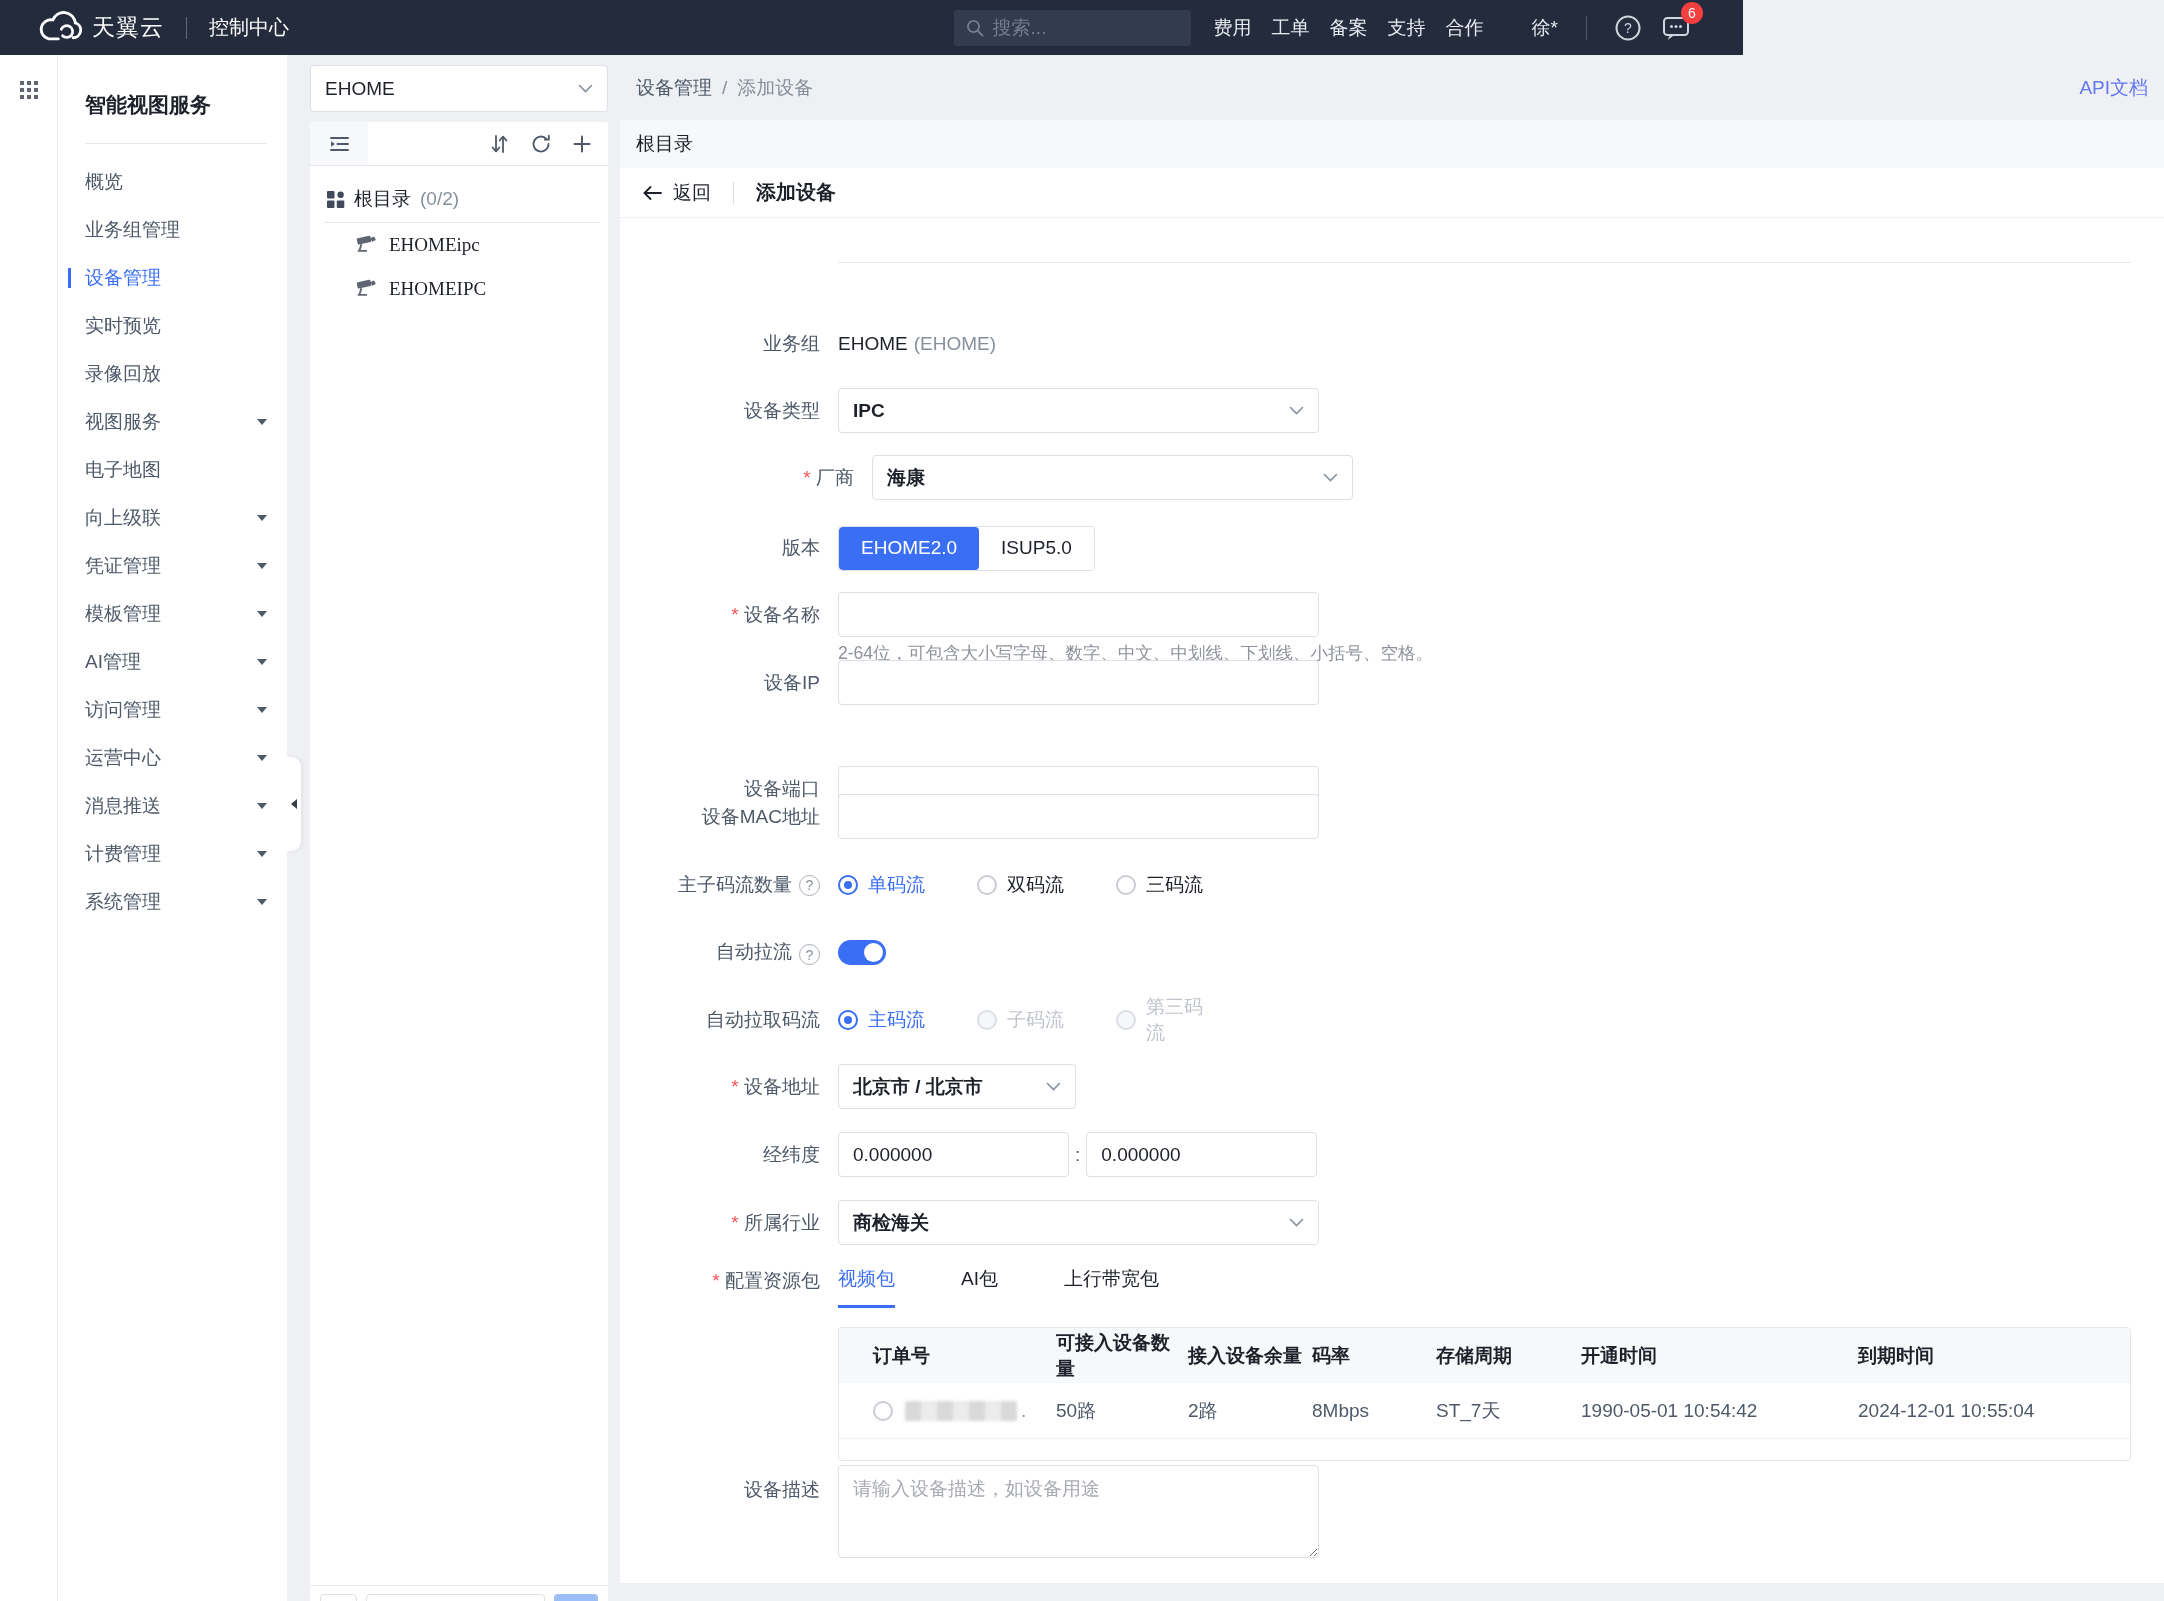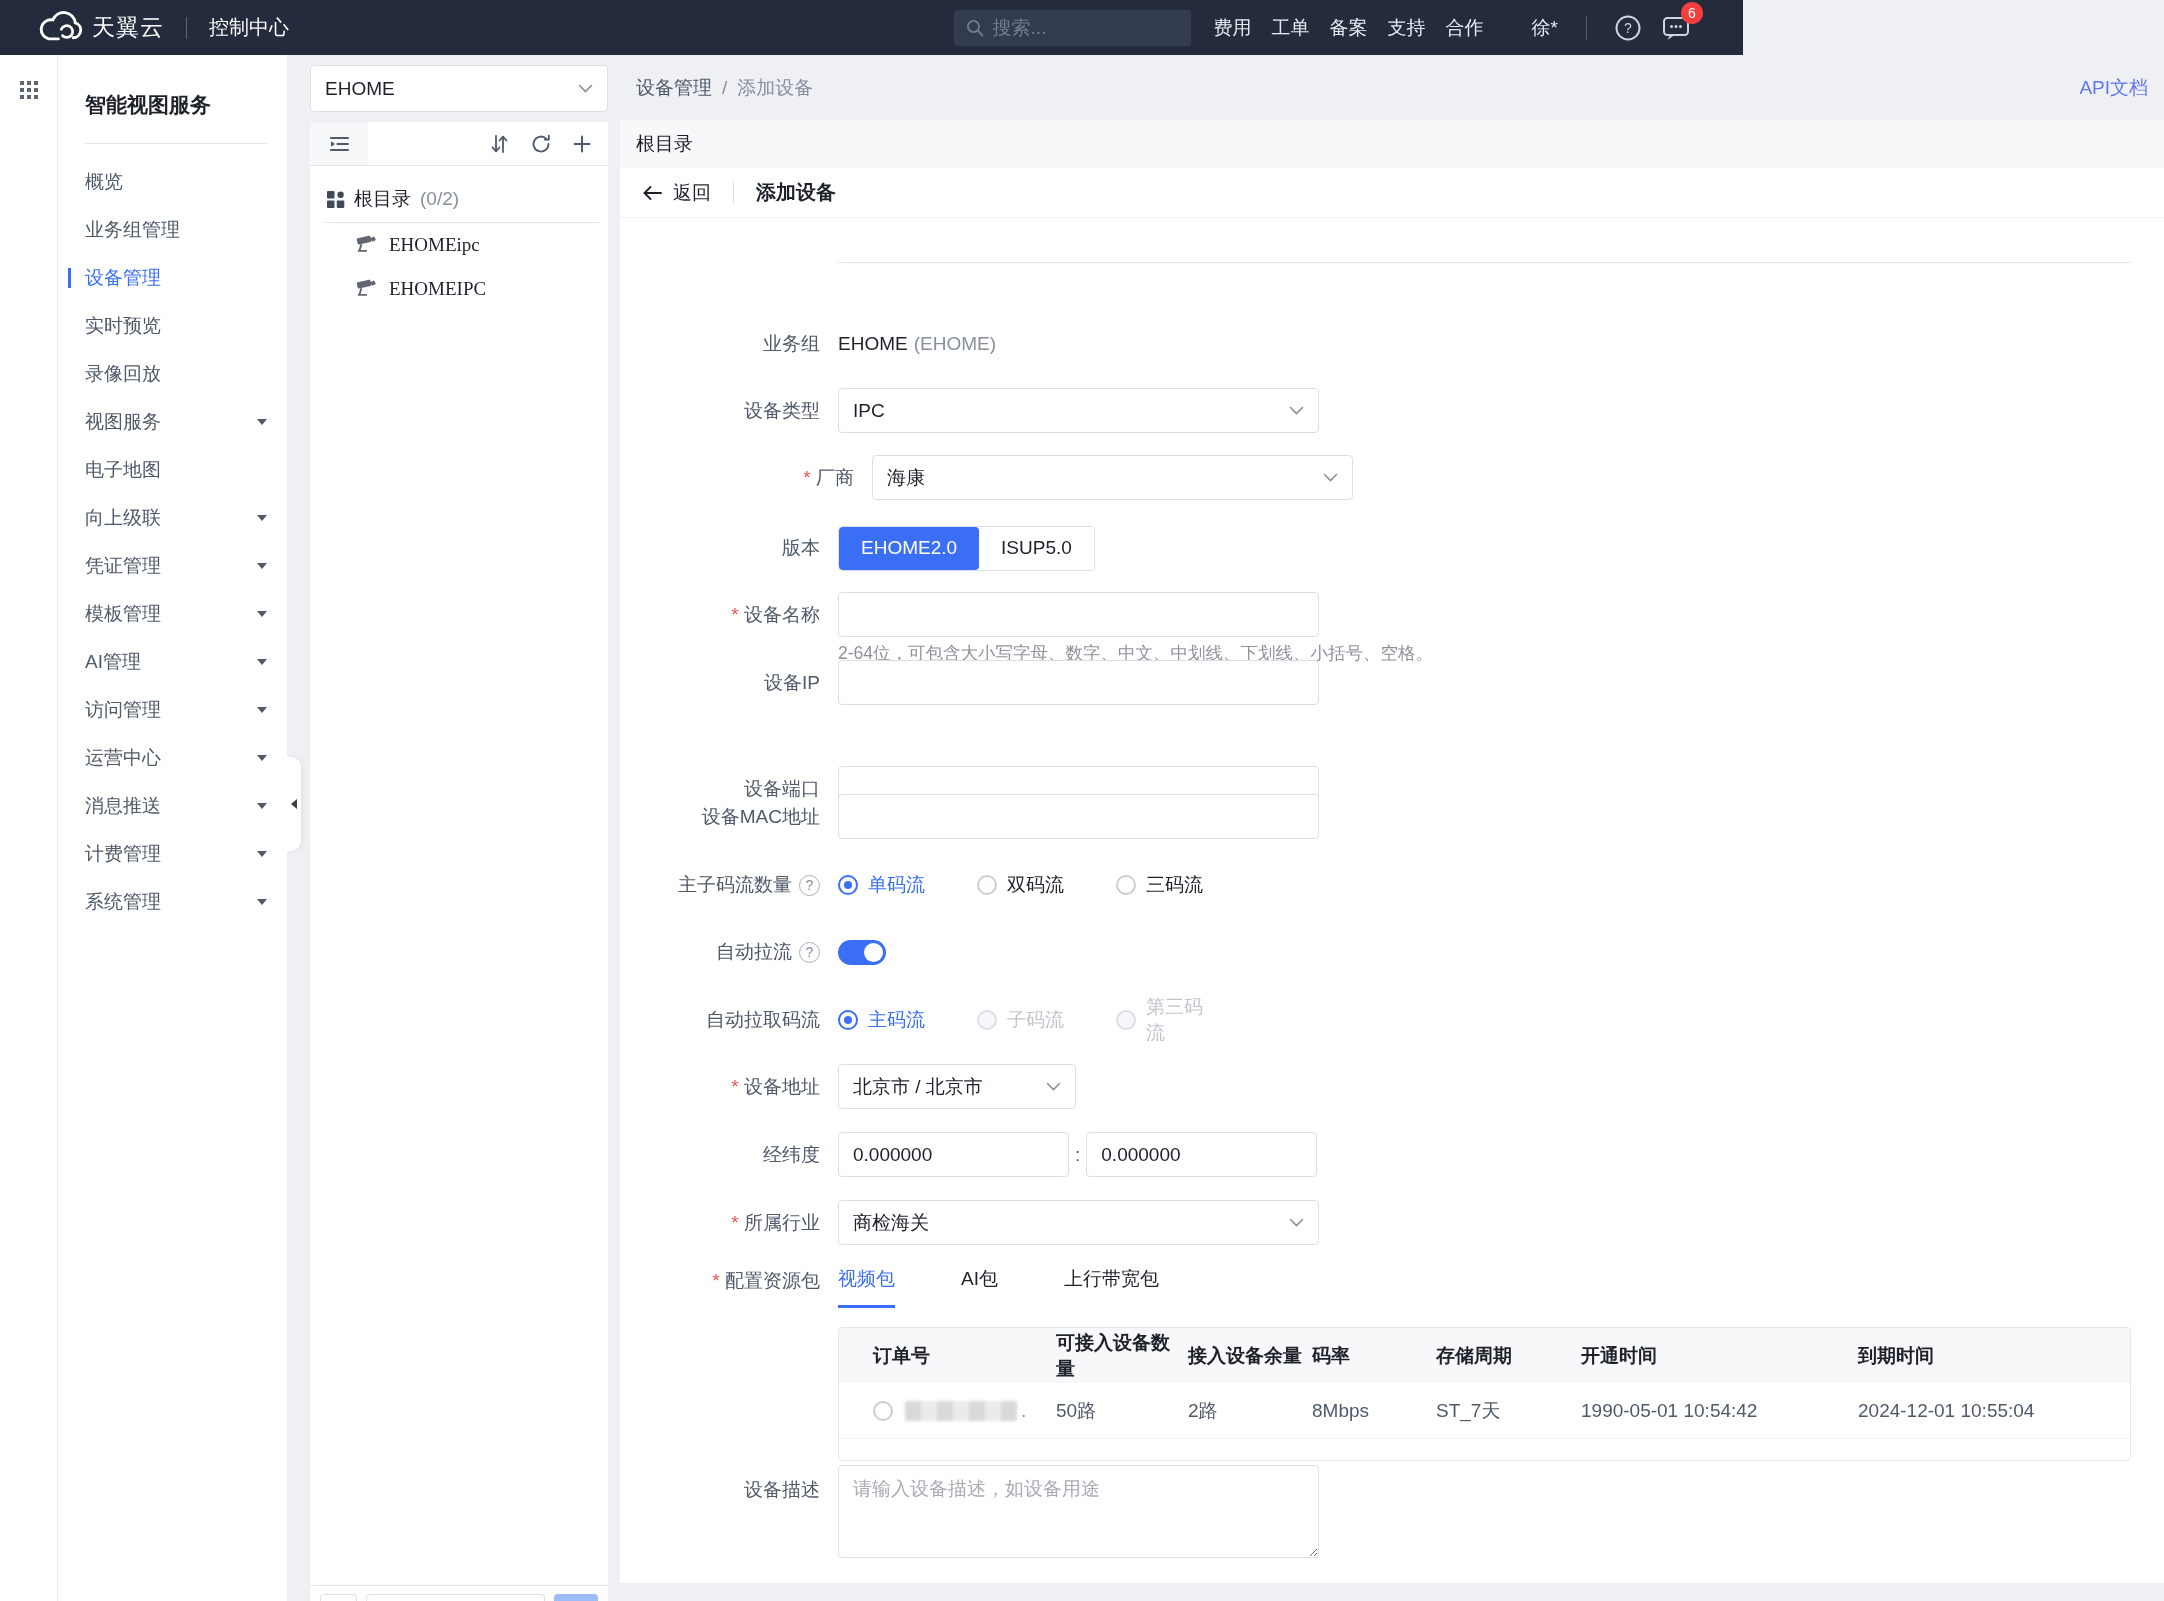--- a/index.html
+++ b/index.html
@@ -76,21 +76,21 @@
   .ph-div { width:1px; height:22px; background:#dcdfe6; margin:0 22px; }
   .ph-title { font-weight:bold; font-size:20px; }
 
   .form { position:absolute; top:98px; left:0; width:100%; height:1365px; }
   .frow { position:absolute; left:0; display:flex; align-items:center; }
   .flabel { width:200px; text-align:right; color:#4e5969; flex:none; }
   .flabel.req::before { content:"* "; color:#f25353; }
   .fctrl { margin-left:18px; display:flex; align-items:center; }
   .inputbox { width:481px; height:45px; border:1px solid #dcdfe6; border-radius:4px; background:#fff; display:flex; align-items:center; padding:0 14px; }
   .inputbox input { border:none; outline:none; width:100%; font-size:19px; font-family:inherit; color:#1d2129; background:transparent; }
-  .selectbox { width:481px; height:45px; border:1px solid #dcdfe6; border-radius:4px; background:#fff; display:flex; align-items:center; justify-content:space-between; padding:0 14px; cursor:pointer; }
+  .selectbox { width:481px; height:45px; border:1px solid #dcdfe6; border-radius:4px; background:#fff; display:flex; align-items:center; justify-content:space-between; padding:0 14px; cursor:pointer;font-weight:bold; }
   .selectbox.narrow { width:238px; }
   .hint { position:absolute; left:218px; top:49px; color:#8d9199; font-size:17.5px; white-space:nowrap; }
   .bg-value .sub { color:#86909c; margin-left:6px; }
   .seg { display:flex; border-radius:4px; overflow:hidden; border:1px solid #dcdfe6; }
   .seg .seg-btn { height:43px; display:flex; align-items:center; justify-content:center; padding:0 22px; background:#fff; color:#1d2129; cursor:pointer; font-size:19px; }
   .seg .seg-btn.active { background:#3a6ff5; color:#fff; border-radius:4px; }
   .help { width:21px; height:21px; border-radius:50%; border:1.5px solid #a9aeb8; color:#86909c; font-size:14px; display:inline-flex; align-items:center; justify-content:center; margin-left:7px; cursor:pointer; }
   .radio-item { display:flex; align-items:center; gap:10px; margin-right:44px; cursor:pointer; width:95px; }
   .radio { width:20px; height:20px; border-radius:50%; border:2px solid #c9cdd4; background:#fff; position:relative; flex:none; }
   .radio.on { border-color:#3a6ff5; }
@@ -480,21 +480,21 @@
                 <span class="rlbl">双码流</span>
               </span>
             <span class="radio-item">
                 <span class="radio"></span>
                 <span class="rlbl">三码流</span>
               </span>
           </div>
         </div>
 
         <div class="frow" style="top:721px;height:26px;">
-          <div class="flabel" style="display:flex;justify-content:flex-end;align-items:center;">
+          <div class="flabel" style="display:flex;justify-content:flex-end;align-items:flex-end;">
             <span>自动拉流</span>
             <span class="help">?</span>
           </div>
           <div class="fctrl">
             <span class="toggle"></span>
           </div>
         </div>
 
         <div class="frow" style="top:789px;height:26px;">
           <div class="flabel">自动拉取码流</div>

